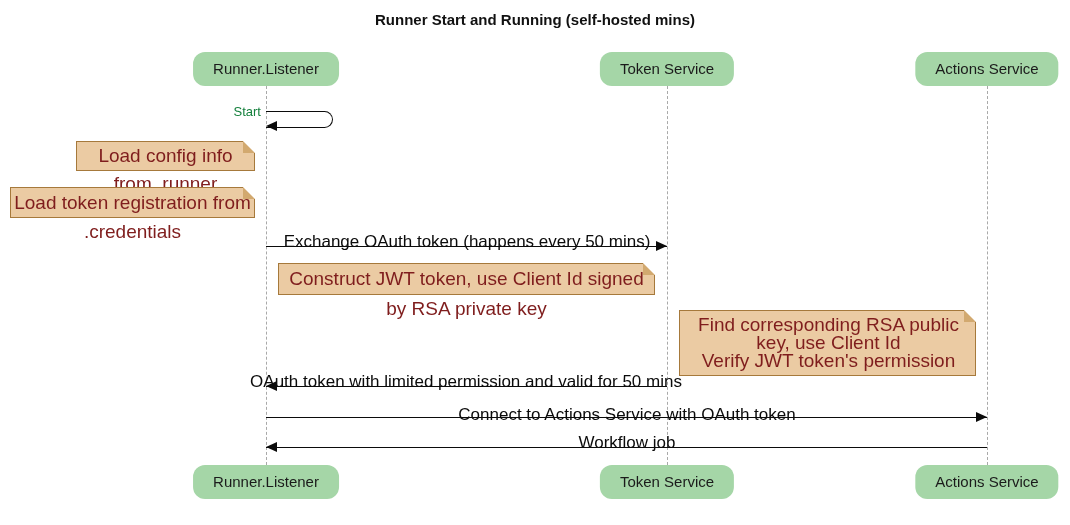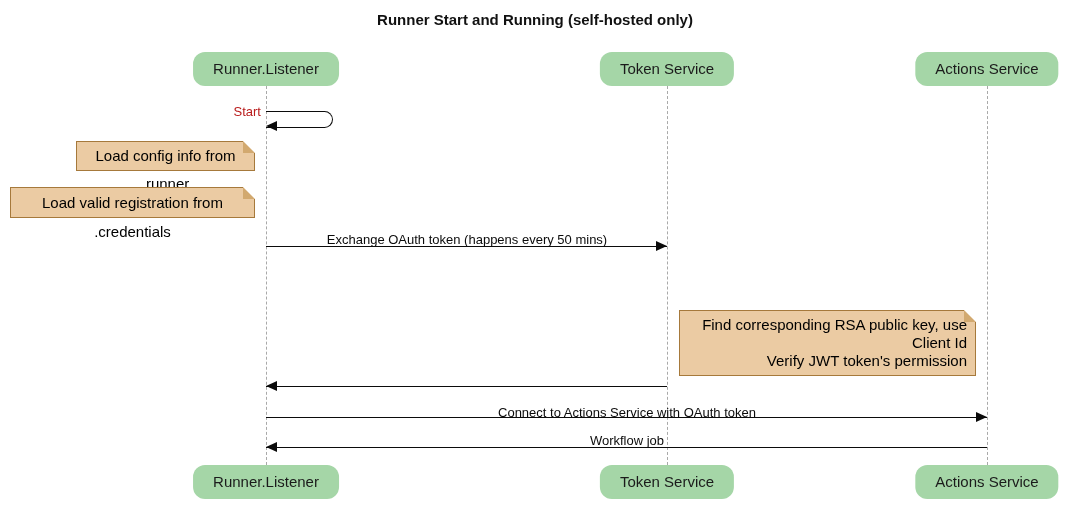--- a/index.html
+++ b/index.html
@@ -41,29 +41,29 @@
     background: #A5D6A7;
     border-radius: 12px;
     font-size: 15px;
     color: #1b1b1b;
     white-space: nowrap;
     transform: translateX(-50%);
     text-align: center;
   }
   .msg-label {
     position: absolute;
-    font-size: 13px;
+    font-size: 17px;
     color: #0b0b0b;
     white-space: nowrap;
     transform: translateX(-50%);
   }
   .start-label {
     position: absolute;
     font-size: 13px;
-    color: #b91c1c;
+    color: #15803d;
     white-space: nowrap;
     transform: translateX(-100%);
   }
   .msg-line {
     position: absolute;
     height: 0;
     border-top: 1px solid #0b0b0b;
   }
   .self-loop {
     position: absolute;
@@ -81,79 +81,81 @@
     height: 0;
     border-top: 5px solid transparent;
     border-bottom: 5px solid transparent;
   }
   .arrow-r { border-left: 11px solid #0b0b0b; }
   .arrow-l { border-right: 11px solid #0b0b0b; }
   .note {
     position: absolute;
     background: #EBCBA3;
     border: 1px solid #A6793B;
-    font-size: 15px;
-    color: #000000;
+    font-size: 19px;
+    color: #7f1d1d;
     box-sizing: border-box;
   }
   .note::before {
     content: "";
     position: absolute;
     top: -1px;
     right: -1px;
     width: 0;
     height: 0;
     border-style: solid;
     border-width: 0 12px 12px 0;
     border-color: #ffffff #ffffff #d2a96f #d2a96f;
   }
   .note-center { text-align: center; }
   .note-1 { left: 76px;  top: 141px; width: 179px; height: 30px; line-height: 28px; }
   .note-2 { left: 10px;  top: 187px; width: 245px; height: 31px; line-height: 29px; }
   .note-3 { left: 278px; top: 263px; width: 377px; height: 32px; line-height: 30px; }
-  .note-4 { left: 679px; top: 310px; width: 297px; padding: 5px 8px 5px 10px; line-height: 18px; text-align: right; }
+  .note-4 { left: 679px; top: 310px; width: 297px; padding: 5px 8px 5px 10px; line-height: 18px; text-align: center; }
   .note-4 span { display: block; }
 </style>
 </head>
 <body>
 
 <div class="diagram">
 
-  <div class="title">Runner Start and Running (self-hosted only)</div>
+  <div class="title">Runner Start and Running (self-hosted mins)</div>
 
   <div class="lifeline" style="left:266px"></div>
   <div class="lifeline" style="left:667px"></div>
   <div class="lifeline" style="left:987px"></div>
 
   <div class="participant" style="left:266px; top:52px">Runner.Listener</div>
   <div class="participant" style="left:667px; top:52px">Token Service</div>
   <div class="participant" style="left:987px; top:52px">Actions Service</div>
 
   <div class="participant" style="left:266px; top:465px">Runner.Listener</div>
   <div class="participant" style="left:667px; top:465px">Token Service</div>
   <div class="participant" style="left:987px; top:465px">Actions Service</div>
 
   <div class="start-label" style="left:261px; top:104px">Start</div>
   <div class="self-loop"></div>
   <div class="arrow-l" style="left:266px; top:121px"></div>
 
   <div class="note note-1 note-center">Load config info from .runner</div>
 
-  <div class="note note-2 note-center">Load valid registration from .credentials</div>
+  <div class="note note-2 note-center">Load token registration from .credentials</div>
 
   <div class="msg-label" style="left:467px; top:232px">Exchange OAuth token (happens every 50 mins)</div>
   <div class="msg-line" style="left:266px; top:246px; width:401px"></div>
   <div class="arrow-r" style="left:656px; top:241px"></div>
 
+  <div class="note note-3 note-center">Construct JWT token, use Client Id signed by RSA private key</div>
 
   <div class="note note-4">
     <span>Find corresponding RSA public key, use Client Id</span>
     <span>Verify JWT token's permission</span>
   </div>
 
+  <div class="msg-label" style="left:466px; top:372px">OAuth token with limited permission and valid for 50 mins</div>
   <div class="msg-line" style="left:266px; top:386px; width:401px"></div>
   <div class="arrow-l" style="left:266px; top:381px"></div>
 
   <div class="msg-label" style="left:627px; top:405px">Connect to Actions Service with OAuth token</div>
   <div class="msg-line" style="left:266px; top:417px; width:721px"></div>
   <div class="arrow-r" style="left:976px; top:412px"></div>
 
   <div class="msg-label" style="left:627px; top:433px">Workflow job</div>
   <div class="msg-line" style="left:266px; top:447px; width:721px"></div>
   <div class="arrow-l" style="left:266px; top:442px"></div>

